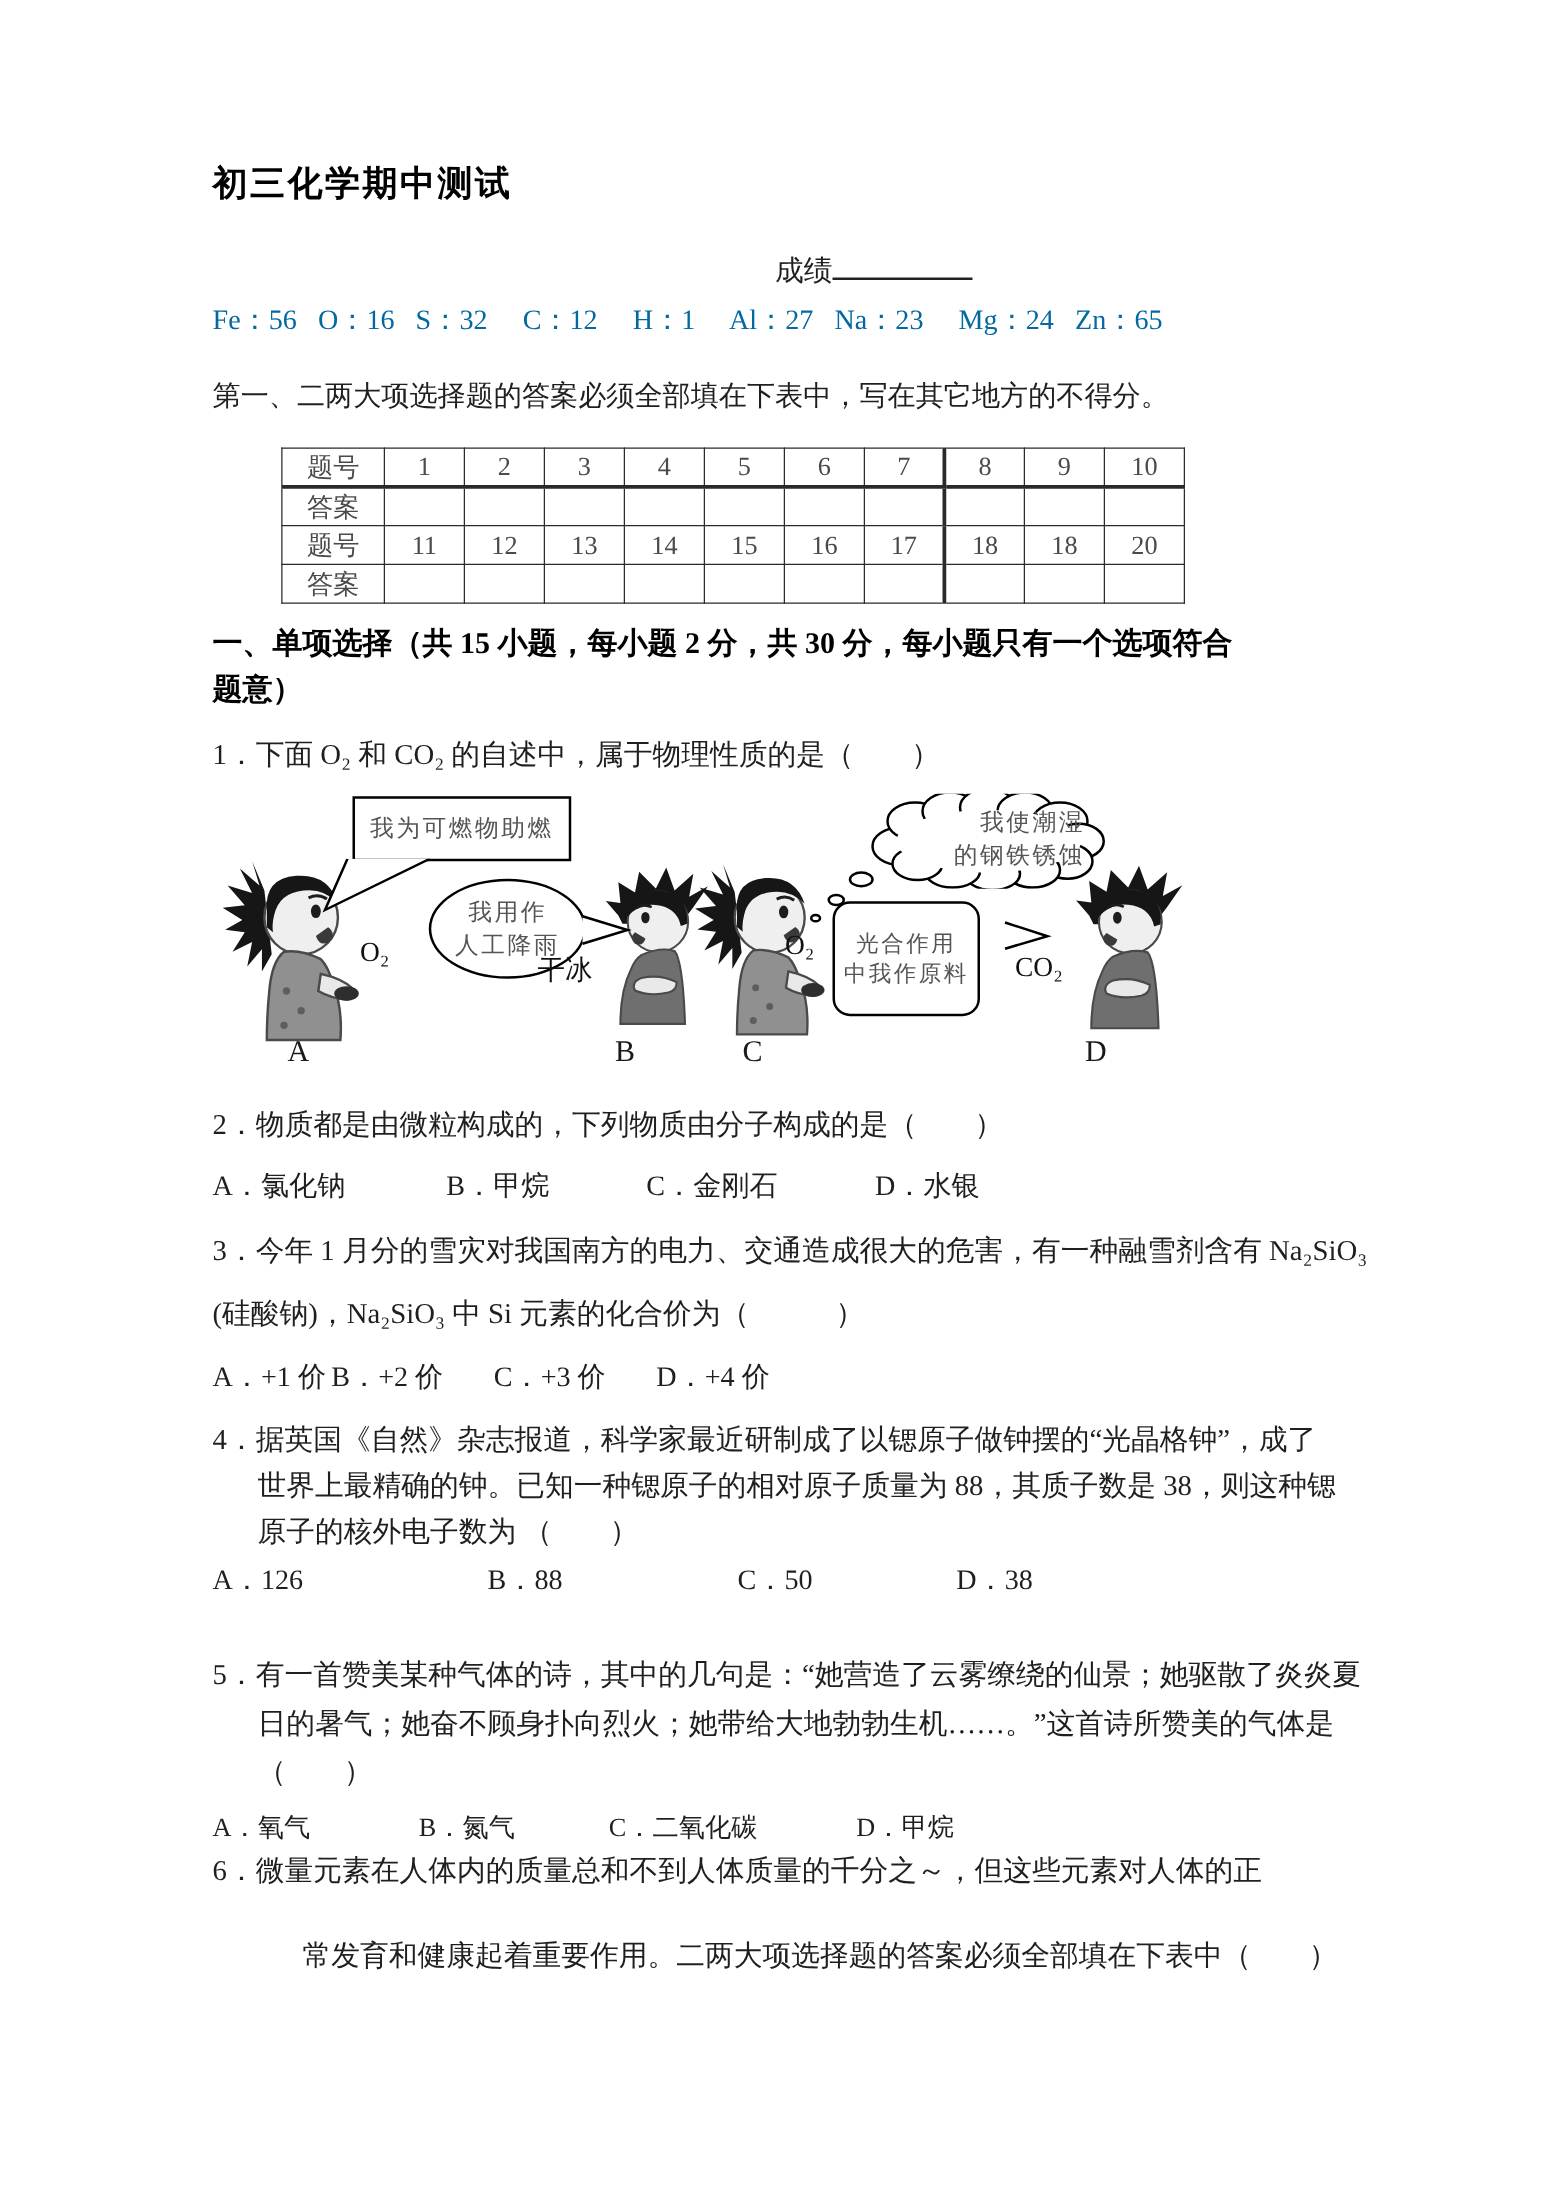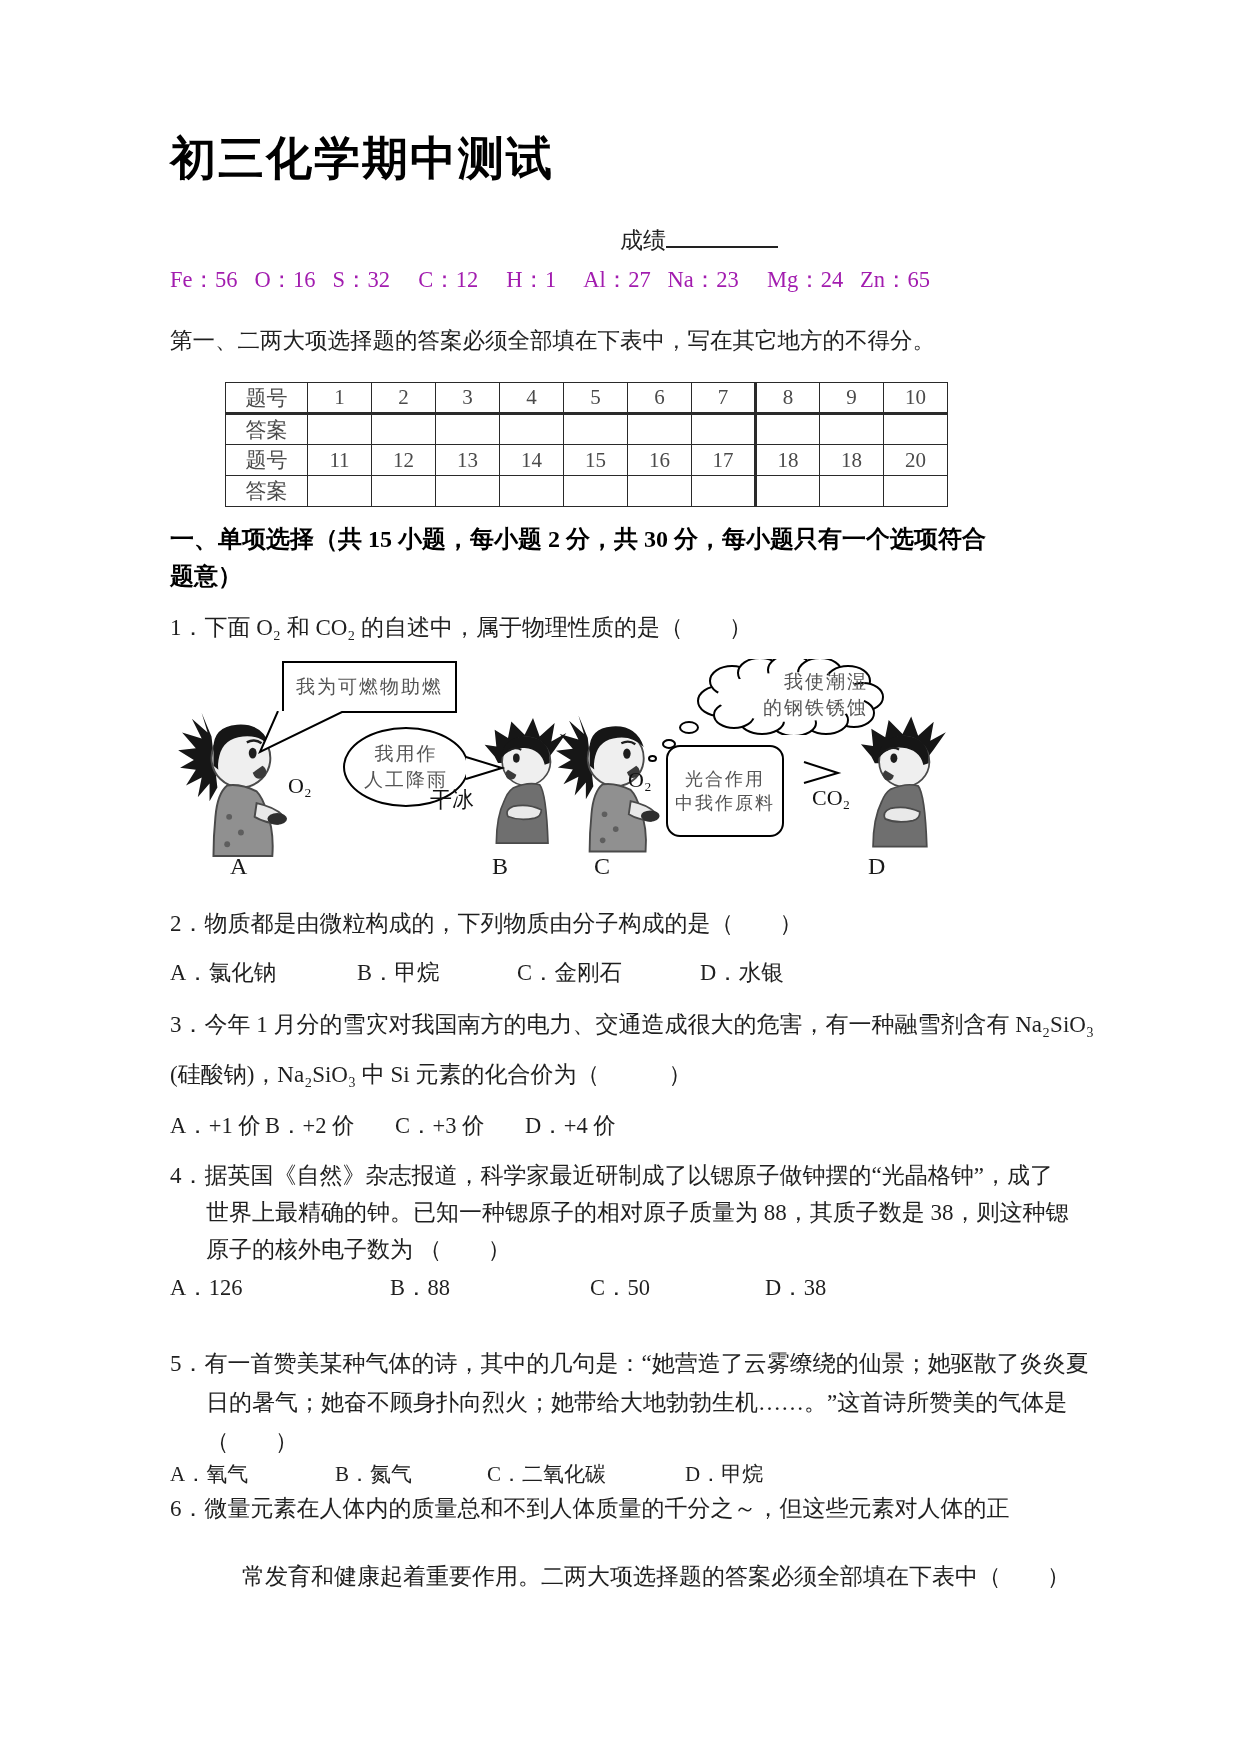--- a/index.html
+++ b/index.html
@@ -2,24 +2,24 @@
 <html><head>
 <meta charset="utf-8">
 <style>
   * { margin:0; padding:0; box-sizing:border-box; }
   html,body { background:#ffffff; }
   .page {
     position:relative; width:1241px; height:1754px; background:#fff;
     font-family:"Liberation Serif","DejaVu Serif",serif; color:#1f1f1f; overflow:hidden;
   }
   .content { position:relative; margin-left:170px; width:915px; }
-  .title { padding-top:128px; font-size:46px; font-weight:bold; letter-spacing:2px; color:#000; white-space:nowrap; }
+  .title { padding-top:128px; font-size:28px; font-weight:bold; letter-spacing:2px; color:#000; white-space:nowrap; }
   .score-line { margin-top:32px; margin-left:450px; font-size:23px; white-space:nowrap; }
   .score-underline { display:inline-block; width:112px; height:26px; border-bottom:2px solid #222; vertical-align:baseline; }
-  .atomic { margin-top:8px; font-size:22.5px; white-space:pre; color:#a21caf; }
+  .atomic { margin-top:8px; font-size:22.5px; white-space:pre; color:#0369a1; }
   .instruction { margin-top:30px; font-size:22.5px; white-space:nowrap; }
   .answer-table { margin-top:26px; margin-left:55px; border-collapse:collapse; }
   .answer-table td {
     border:1.6px solid #2a2a2a; width:64px; height:31px; text-align:center;
     font-size:21px; color:#4a4a4a; vertical-align:middle;
   }
   .answer-table td.lbl { width:82px; color:#4a4a4a; }
   .answer-table tr:first-child td { border-bottom-width:3px; }
   .answer-table td:nth-child(9) { border-left-width:3px; }
   .sec-heading { margin-top:14px; font-size:24px; font-weight:bold; line-height:37px; color:#000; white-space:nowrap; }
@@ -273,21 +273,21 @@
         <span>B．88</span>
         <span>C．50</span>
         <span>D．38</span>
       </div>
     </div>
 
     <div class="q-block" style="margin-top:46px">
       <div class="line">5．有一首赞美某种气体的诗，其中的几句是：“她营造了云雾缭绕的仙景；她驱散了炎炎夏</div>
       <div class="line indent" style="margin-top:9px">日的暑气；她奋不顾身扑向烈火；她带给大地勃勃生机……。”这首诗所赞美的气体是</div>
       <div class="line indent" style="margin-top:9px">（　　）</div>
-      <div class="opts opts-q5" style="margin-top:3px">
+      <div class="opts opts-q5" style="margin-top:15px">
         <span>A．氧气</span>
         <span>B．氮气</span>
         <span>C．二氧化碳</span>
         <span>D．甲烷</span>
       </div>
     </div>
 
     <div class="q-block" style="margin-top:6px">
       <div class="line">6．微量元素在人体内的质量总和不到人体质量的千分之～，但这些元素对人体的正</div>
       <div class="line indent-big" style="margin-top:38px">常发育和健康起着重要作用。二两大项选择题的答案必须全部填在下表中（　　）</div>

